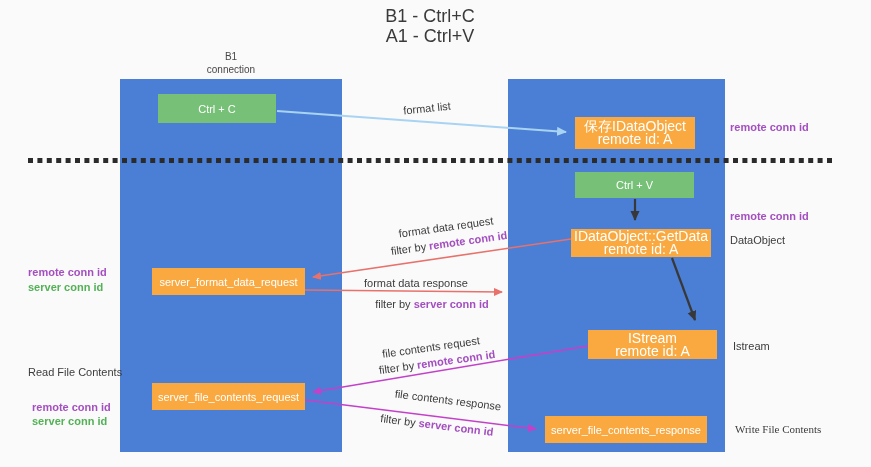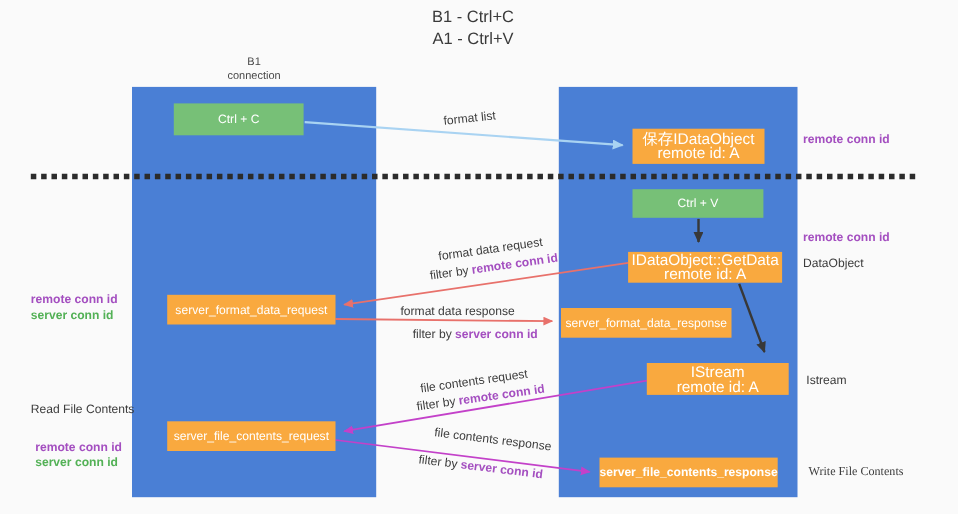--- a/index.html
+++ b/index.html
@@ -1,19 +1,19 @@
 <!DOCTYPE html>
 <html><head>
 <meta charset="utf-8">
 <style>
   html,body{margin:0;padding:0;background:#fafafa;font-family:"Liberation Sans",sans-serif;}
   .canvas{position:relative;width:871px;height:467px;background:#fafafa;overflow:hidden;}
 
   .title-block{position:absolute;left:300px;top:6px;width:260px;text-align:center;
-    font-size:15px;color:#3a3a3a;line-height:20px;}
+    font-size:18px;color:#3a3a3a;line-height:20px;}
 
   .col-header{position:absolute;top:50px;text-align:center;font-size:10px;color:#474747;line-height:13px;}
   .col-header.left{left:120px;width:222px;}
   .col-header.right{left:508px;width:217px;}
 
   .column{position:absolute;top:79px;height:373px;background:#4a7fd5;}
   .column.left{left:120px;width:222px;}
   .column.right{left:508px;width:217px;}
 
   .arrows{position:absolute;left:0;top:0;width:871px;height:467px;pointer-events:none;}
@@ -85,30 +85,29 @@
 
   <div class="node green single" style="left:575px;top:172px;width:119px;height:26px;">Ctrl + V</div>
 
   <div class="node orange" style="left:571px;top:229px;width:140px;height:28px;">
     <div class="l1">IDataObject::GetData</div>
     <div class="l2">remote id: A</div>
   </div>
 
   <div class="node orange single" style="left:152px;top:268px;width:153px;height:27px;">server_format_data_request</div>
 
-  <div class="node orange single" style="left:510px;top:280px;width:155px;height:27px;">server_format_data_response</div>
 
   <div class="node orange" style="left:588px;top:330px;width:129px;height:29px;">
     <div class="l1">IStream</div>
     <div class="l2">remote id: A</div>
   </div>
 
   <div class="node orange single" style="left:152px;top:383px;width:153px;height:27px;">server_file_contents_request</div>
 
-  <div class="node orange single" style="left:545px;top:416px;width:162px;height:27px;font-weight:bold;">server_file_contents_response</div>
+  <div class="node orange single" style="left:545px;top:416px;width:162px;height:27px;">server_file_contents_response</div>
 
   <div class="side-label purple" style="left:730px;top:121px;">remote conn id</div>
   <div class="side-label purple" style="left:730px;top:210px;">remote conn id</div>
   <div class="side-label" style="left:730px;top:234px;">DataObject</div>
   <div class="side-label" style="left:733px;top:340px;">Istream</div>
   <div class="side-label" style="left:735px;top:423px;font-family:Liberation Serif, serif;">Write File Contents</div>
 
   <div class="side-label purple" style="left:28px;top:266px;">remote conn id</div>
   <div class="side-label green" style="left:28px;top:281px;">server conn id</div>
   <div class="side-label" style="left:28px;top:366px;">Read File Contents</div>

